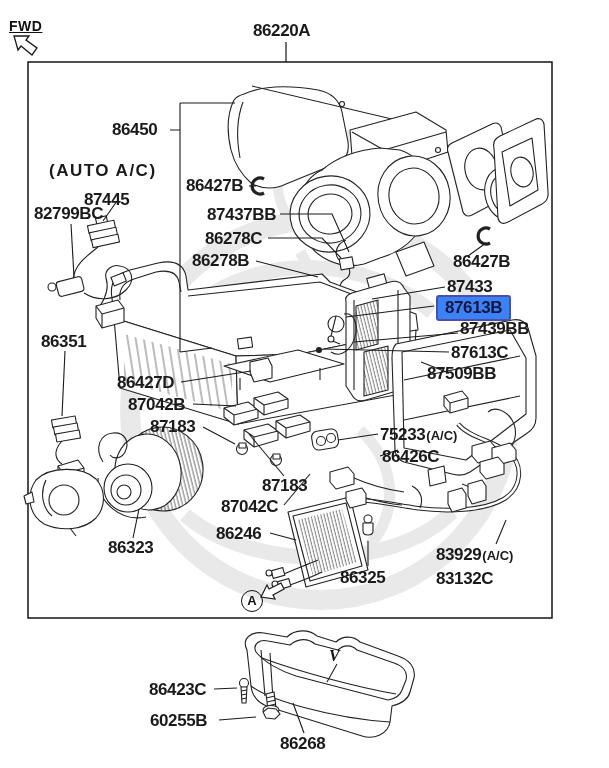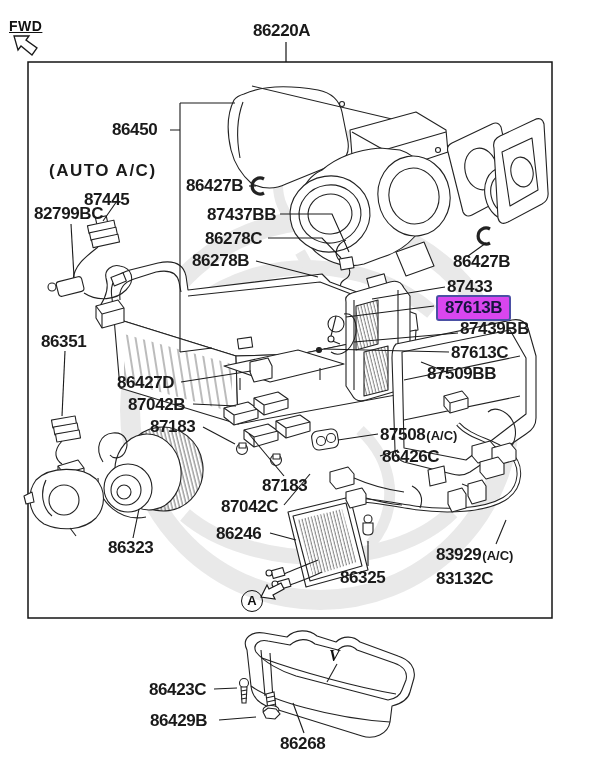--- a/index.html
+++ b/index.html
@@ -285,40 +285,40 @@
 <div class="note pl" style="left:49px;top:162px;letter-spacing:1.5px;font-size:17px;">(AUTO A/C)</div>
 <div class="pl" style="left:84px;top:183px;margin-top:8px;">87445</div>
 <div class="pl" style="left:34px;top:205px;">82799BC</div>
 <div class="pl" style="left:186px;top:177px;">86427B</div>
 <div class="pl" style="left:207px;top:206px;">87437BB</div>
 <div class="pl" style="left:205px;top:230px;">86278C</div>
 <div class="pl" style="left:192px;top:252px;">86278B</div>
 <div class="pl" style="left:453px;top:253px;">86427B</div>
 <div class="pl" style="left:447px;top:278px;">87433</div>
 
-<div class="hl" style="left: 436px; top: 295px; background-color: #d946ef; border-style: solid; border-width: 2px; border-color: rgb(75, 80, 164); color: rgb(21, 21, 63);"><span>87613B</span></div>
+<div class="hl" style="left: 436px; top: 295px; background-color: #3b82f6; border-style: solid; border-width: 2px; border-color: rgb(75, 80, 164); color: rgb(21, 21, 63);"><span>87613B</span></div>
 
 <div class="pl" style="left:460px;top:320px;text-align:right;">87439BB</div>
 <div class="pl" style="left:451px;top:344px;">87613C</div>
 <div class="pl" style="left:427px;top:365px;text-align:right;">87509BB</div>
 <div class="pl" style="left:41px;top:333px;">86351</div>
 <div class="pl" style="left:117px;top:374px;">86427D</div>
 <div class="pl" style="left:128px;top:396px;">87042B</div>
 <div class="pl" style="left:150px;top:418px;">87183</div>
 <div class="pl" style="left:262px;top:477px;">87183</div>
 
-<div class="pl" style="left:380px;top:426px;"><span>87508</span> <span class="sfx">(A/C)</span></div>
+<div class="pl" style="left:380px;top:426px;"><span>75233</span> <span class="sfx">(A/C)</span></div>
 <div class="pl" style="left:382px;top:448px;">86426C</div>
 <div class="pl" style="left:221px;top:498px;">87042C</div>
 <div class="pl" style="left:216px;top:525px;">86246</div>
 <div class="pl" style="left:108px;top:539px;">86323</div>
 <div class="pl" style="left:340px;top:569px;">86325</div>
 <div class="pl" style="left:436px;top:546px;"><span>83929</span> <span class="sfx">(A/C)</span></div>
 <div class="pl" style="left:436px;top:570px;">83132C</div>
 <div class="pl" style="left:149px;top:681px;">86423C</div>
-<div class="pl" style="left:150px;top:712px;">86429B</div>
+<div class="pl" style="left:150px;top:712px;">60255B</div>
 <div class="pl" style="left:280px;top:735px;">86268</div>
 
 <div class="amark" style="left:241px;top:590px;">A</div>
 <div class="vmark" style="left:329px;top:647px;">V</div>
 <div class="dwgcode" style="left:502px;top:740px;margin-top:40px;">3W9BA0</div>
 
 </div>
 
 </body></html>

